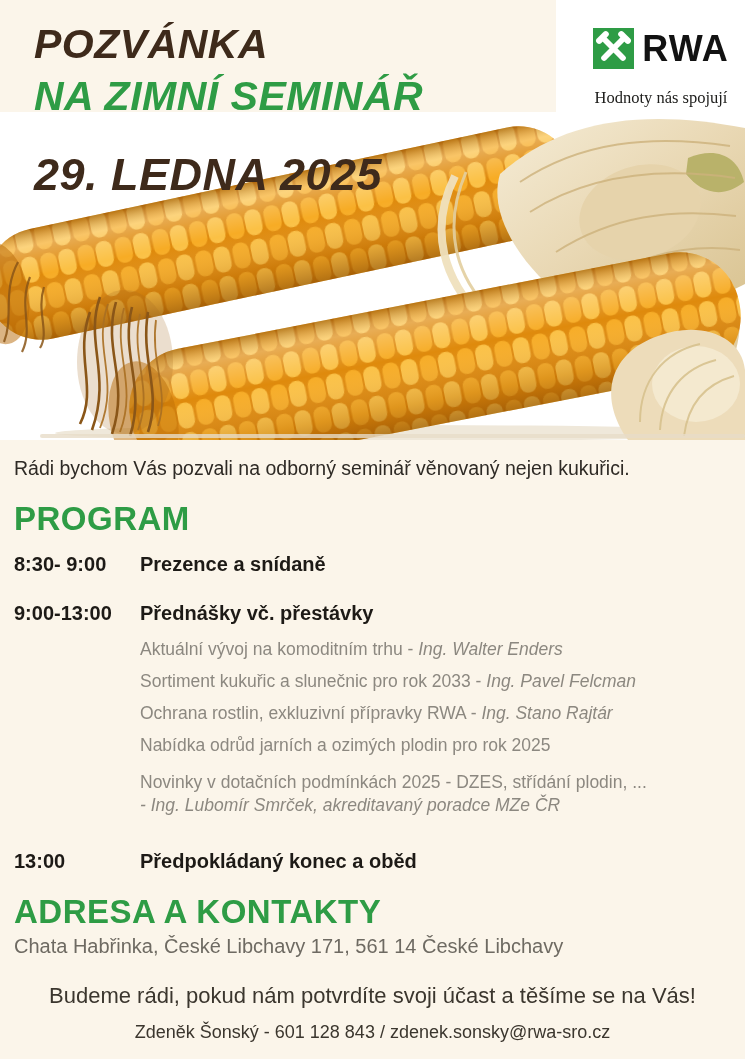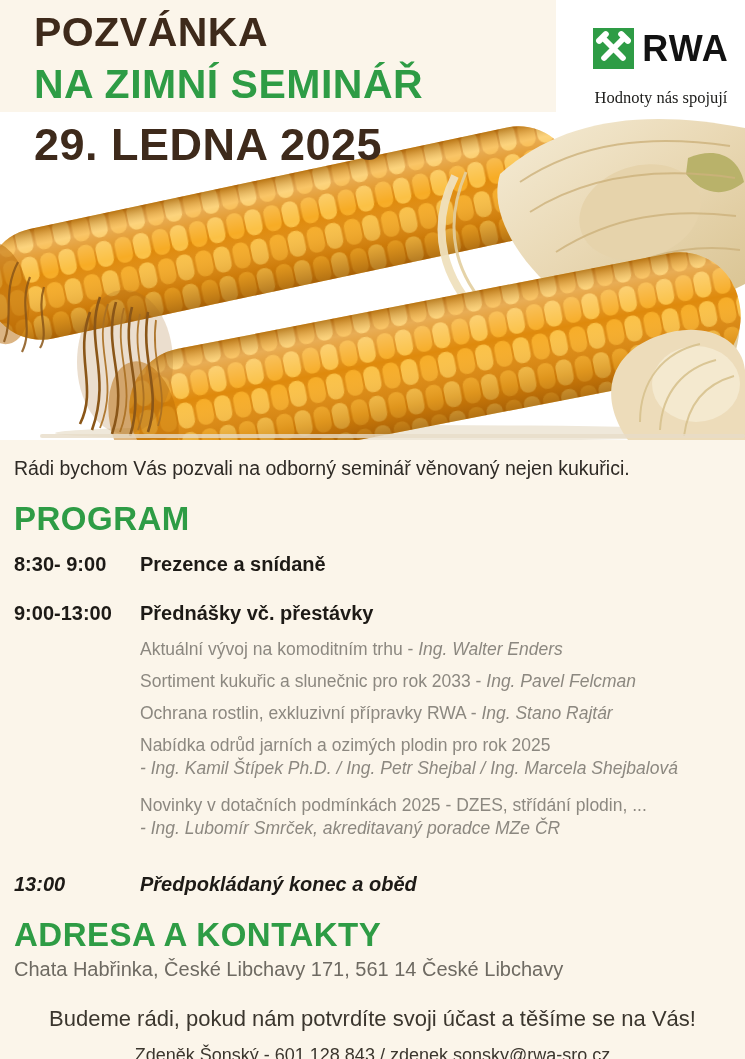--- a/index.html
+++ b/index.html
@@ -14,34 +14,34 @@
   .logo-box{
     position:absolute;top:0;left:556px;width:210px;height:113px;background:#ffffff;
     display:flex;flex-direction:column;align-items:center;justify-content:flex-end;
     padding-bottom:5px;box-sizing:border-box;z-index:4;
   }
   .logo-row{display:flex;align-items:center;gap:8px;}
   .logo-mark{width:41px;height:41px;background:#2E9C45;display:block;flex:0 0 auto;}
   .logo-mark svg{display:block;width:41px;height:41px;}
   .logo-rwa{font-size:36px;font-weight:bold;letter-spacing:1px;color:#121212;line-height:1;}
   .logo-tagline{font-family:"Liberation Serif",serif;font-size:16.5px;color:#20201e;margin-top:19px;}
-  .title-block{position:absolute;top:12px;left:34px;z-index:5;line-height:1;}
+  .title-block{position:absolute;top:24px;left:34px;z-index:5;line-height:1;font-style:italic;}
   .title-line{font-weight:bold;letter-spacing:.5px;margin:0 0 11px 0;}
   .t-brown{color:#3E2A1B;font-size:41px;}
   .t-green{color:#2E9C45;font-size:41px;}
-  .t-date{color:#3E2A1B;font-size:45px;margin-top:17px;}
+  .t-date{color:#3E2A1B;font-size:45px;margin-top:35px;}
   
   .content{position:absolute;top:440px;left:0;width:745px;box-sizing:border-box;padding:0 14px;}
   .intro{margin:17px 0 0 0;font-size:19.5px;color:#2E2A25;}
   .section-heading{margin:22px 0 0 0;font-size:33px;font-weight:bold;letter-spacing:.5px;color:#2E9C45;line-height:1;}
   .sched-row{display:flex;align-items:baseline;font-weight:bold;font-size:20px;color:#1d1a16;}
   .sched-row .time{width:126px;flex:0 0 auto;}
   .row-0{margin-top:18px;}
   .row-1{margin-top:26px;}
-  .row-2{margin-top:33px;font-style:italic;}
+  .row-2{margin-top:33px;}
   .talks{margin:13px 0 0 126px;font-size:17.5px;color:#8C8880;line-height:23px;}
   .talk{margin-bottom:9px;}
   .talk .speaker{font-style:italic;}
   .talk.stacked .speaker{display:block;}
   .talk.gap-above{margin-top:14px;}
   .address{margin:7px 0 0 0;font-size:20px;color:#6E6A62;}
   .rsvp{margin:25px 0 0 0;text-align:center;font-size:22px;color:#3B362E;}
   .person{margin:13px 0 0 0;text-align:center;font-size:18px;color:#3B362E;}
 </style>
 </head>
@@ -184,21 +184,20 @@
       <div class="talk">
         <span class="topic">Sortiment kukuřic a slunečnic pro rok 2033 -</span>
         <span class="speaker">Ing. Pavel Felcman</span>
       </div>
       <div class="talk">
         <span class="topic">Ochrana rostlin, exkluzivní přípravky RWA -</span>
         <span class="speaker">Ing. Stano Rajtár</span>
       </div>
       <div class="talk stacked">
         <span class="topic">Nabídka odrůd jarních a ozimých plodin pro rok 2025</span>
-        <span class="speaker">- Ing. Kamil Štípek Ph.D. / Ing. Petr Shejbal / Ing. Marcela Shejbalová</span>
       </div>
       <div class="talk stacked gap-above">
         <span class="topic">Novinky v dotačních podmínkách 2025 - DZES, střídání plodin, ...</span>
         <span class="speaker">- Ing. Lubomír Smrček, akreditavaný poradce MZe ČR</span>
       </div>
     </div>
 
     <div class="sched-row row-2">
       <span class="time">13:00</span>
       <span class="label">Předpokládaný konec a oběd</span>

